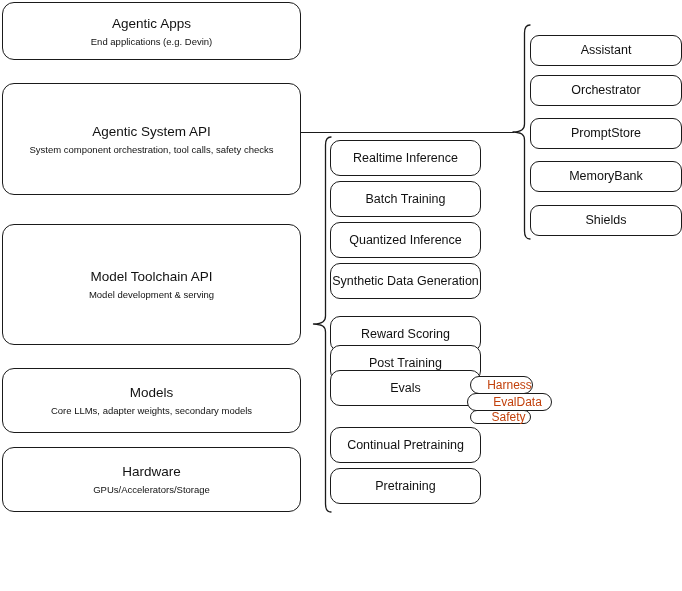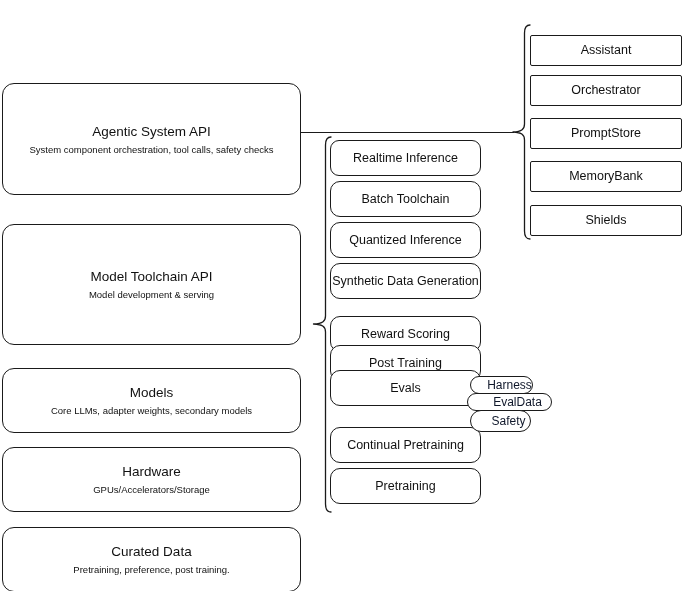--- a/index.html
+++ b/index.html
@@ -56,37 +56,37 @@
     height: 36px;
     border-radius: 10px;
   }
   .mid-node .title { font-size: 12.5px; }
 
   
   .right-node {
     left: 530px;
     width: 152px;
     height: 31px;
-    border-radius: 2px;
+    border-radius: 9px;
   }
   .right-node .title { font-size: 12.5px; }
 
   
   .pill {
     position: absolute;
     box-sizing: border-box;
     border: 1.3px solid #1a1a1a;
     border-radius: 999px;
     background: #ffffff;
     display: flex;
     align-items: center;
     justify-content: center;
     font-size: 12px;
     line-height: 1;
-    color: #0f172a;
+    color: #c2410c;
     white-space: nowrap;
     z-index: 6;
     padding-left: 16px;
   }
 
   
   .connector-line {
     position: absolute;
     background: #1a1a1a;
     height: 1.3px;
@@ -103,20 +103,24 @@
     stroke-width: 1.3;
     stroke-linecap: round;
     stroke-linejoin: round;
   }
 </style>
 </head>
 <body>
 
 <div id="canvas">
 
+  <div class="node layer" style="top:2px;height:58px;">
+    <div class="title">Agentic Apps</div>
+    <div class="sub">End applications (e.g. Devin)</div>
+  </div>
 
   <div class="node layer" style="top:83px;height:112px;">
     <div class="title">Agentic System API</div>
     <div class="sub">System component orchestration, tool calls, safety checks</div>
   </div>
 
   <div class="node layer" style="top:224px;height:121px;">
     <div class="title">Model Toolchain API</div>
     <div class="sub">Model development &amp; serving</div>
   </div>
@@ -124,24 +128,20 @@
   <div class="node layer" style="top:368px;height:65px;">
     <div class="title">Models</div>
     <div class="sub">Core LLMs, adapter weights, secondary models</div>
   </div>
 
   <div class="node layer" style="top:447px;height:65px;">
     <div class="title">Hardware</div>
     <div class="sub">GPUs/Accelerators/Storage</div>
   </div>
 
-  <div class="node layer" style="top:527px;height:65px;">
-    <div class="title">Curated Data</div>
-    <div class="sub">Pretraining, preference, post training.</div>
-  </div>
 
   <div class="connector-line" style="left:301px; top:131.5px; width:213px;"></div>
 
   <svg class="brace" style="left:509px; top:22px;" width="24" height="224" viewBox="0 0 24 224">
     <path d="M 21 3
              C 16 3, 15.5 7, 15.5 11
              L 15.5 102
              C 15.5 107, 13 109.5, 4 110
              C 13 110.5, 15.5 113, 15.5 118
              L 15.5 209
@@ -151,26 +151,26 @@
   <svg class="brace" style="left:309px; top:134px;" width="24" height="385" viewBox="0 0 24 385">
     <path d="M 22 3
              C 17 3, 16.5 7, 16.5 11
              L 16.5 182
              C 16.5 187, 14 189.5, 4.5 190
              C 14 190.5, 16.5 193, 16.5 198
              L 16.5 370
              C 16.5 374, 17 378, 22 378"></path>
   </svg>
 
-  <div class="node mid-node" style="top:140px;border-radius:9px;">
+  <div class="node mid-node" style="top:140px;">
     <div class="title">Realtime Inference</div>
   </div>
 
   <div class="node mid-node" style="top:181px;">
-    <div class="title">Batch Toolchain</div>
+    <div class="title">Batch Training</div>
   </div>
 
   <div class="node mid-node" style="top:222px;">
     <div class="title">Quantized Inference</div>
   </div>
 
   <div class="node mid-node" style="top:263px;">
     <div class="title">Synthetic Data Generation</div>
   </div>
 
@@ -195,21 +195,21 @@
   </div>
 
   <div class="pill" style="left:470px; top:376px; width:63px; height:18px;">
     <span>Harness</span>
   </div>
 
   <div class="pill" style="left:467px; top:393px; width:85px; height:18px;">
     <span>EvalData</span>
   </div>
 
-  <div class="pill" style="left:470px; top:410px; width:61px; height:22px;">
+  <div class="pill" style="left:470px; top:410px; width:61px; height:14px;">
     <span>Safety</span>
   </div>
 
   <div class="node right-node" style="top:35px;">
     <div class="title">Assistant</div>
   </div>
 
   <div class="node right-node" style="top:75px;">
     <div class="title">Orchestrator</div>
   </div>

